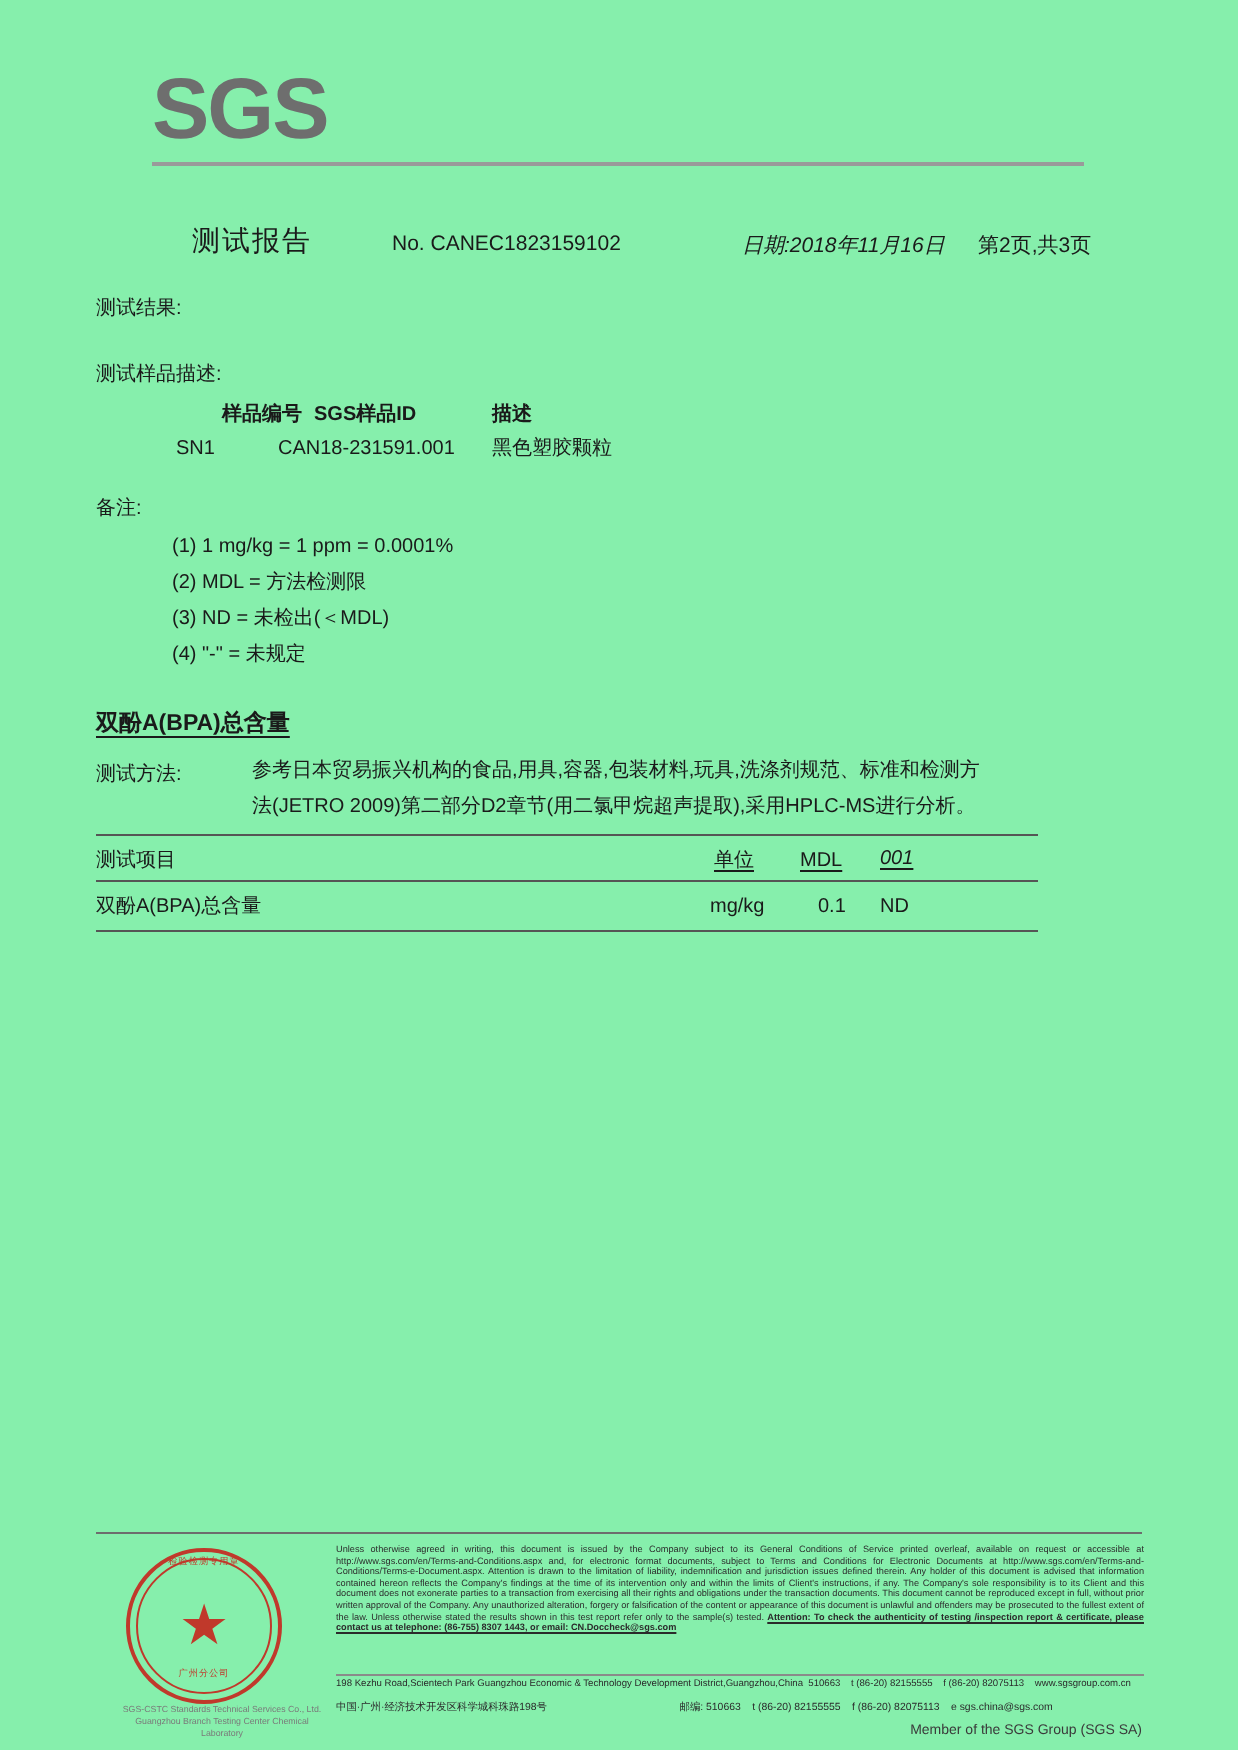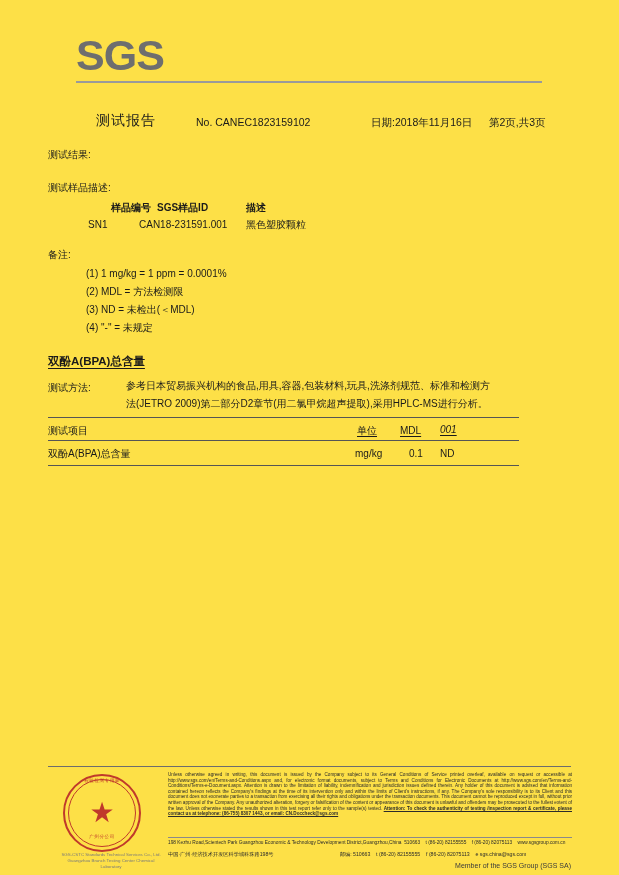--- a/index.html
+++ b/index.html
@@ -12,21 +12,21 @@
     height: 875px;
     font-family: "Liberation Sans", sans-serif;
     color: #1a1a1a;
     position: relative;
     overflow: hidden;
   }
   .page {
     position: relative;
     width: 619px;
     height: 875px;
-    background: #fde047;
+    background: #86efac;
   }
 
   
   .logo-block {
     position: absolute;
     left: 76px;
     top: 32px;
     width: 110px;
     height: 58px;
   }
@@ -69,20 +69,21 @@
     position: absolute;
     left: 196px;
     top: 116px;
     font-size: 10.5px;
   }
   .doc-date {
     position: absolute;
     left: 371px;
     top: 116px;
     font-size: 10.5px;
+    font-style: italic;
   }
   .doc-page {
     position: absolute;
     left: 489px;
     top: 116px;
     font-size: 10.5px;
   }
 
   
   .t {

